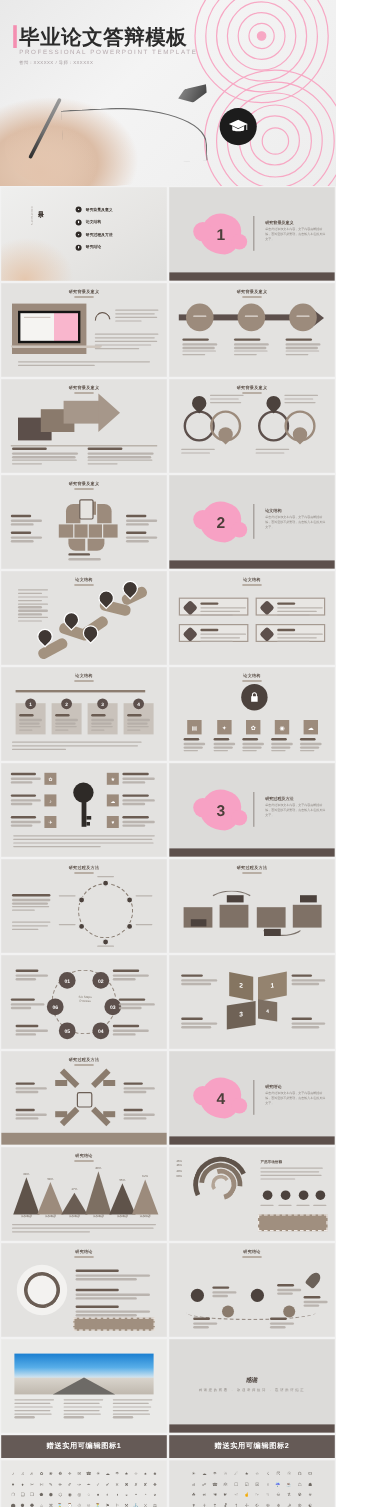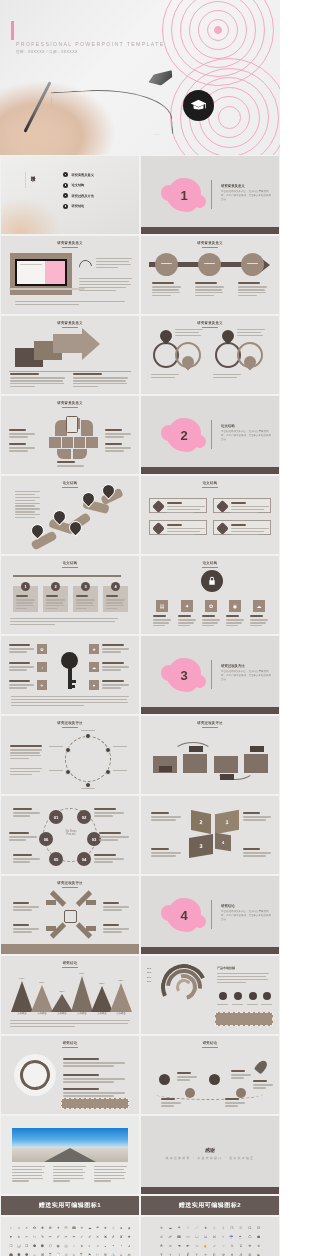--- a/index.html
+++ b/index.html
@@ -246,20 +246,21 @@
         <div class="ring" style="width:42px;height:42px;left:38px;top:38px;"></div>
         <div class="ring" style="width:23px;height:23px;left:47.5px;top:47.5px;"></div>
       </div>
     </div>
     <div class="hand"></div>
     <div class="hand2"></div>
     <div class="pen"></div>
     <div class="cable"></div>
     <div class="clip"></div>
     <div class="cover-bar"></div>
+    <div class="cover-title">毕业论文答辩模板</div>
     <div class="cover-sub">PROFESSIONAL POWERPOINT TEMPLATE</div>
     <div class="cover-meta">答辩：XXXXXX  /  导师：XXXXXX</div>
     <div class="badge">
       <svg class="cap" viewBox="0 0 24 18" xmlns="http://www.w3.org/2000/svg">
         <path d="M12 1 L23 6 L12 11 L1 6 Z" fill="#ffffff"></path>
         <path d="M5 8.3 L5 13 C5 15 19 15 19 13 L19 8.3 L12 11.8 Z" fill="#ffffff"></path>
         <rect x="21.6" y="6" width="1" height="7" fill="#ffffff"></rect>
       </svg>
     </div>
   </div>

